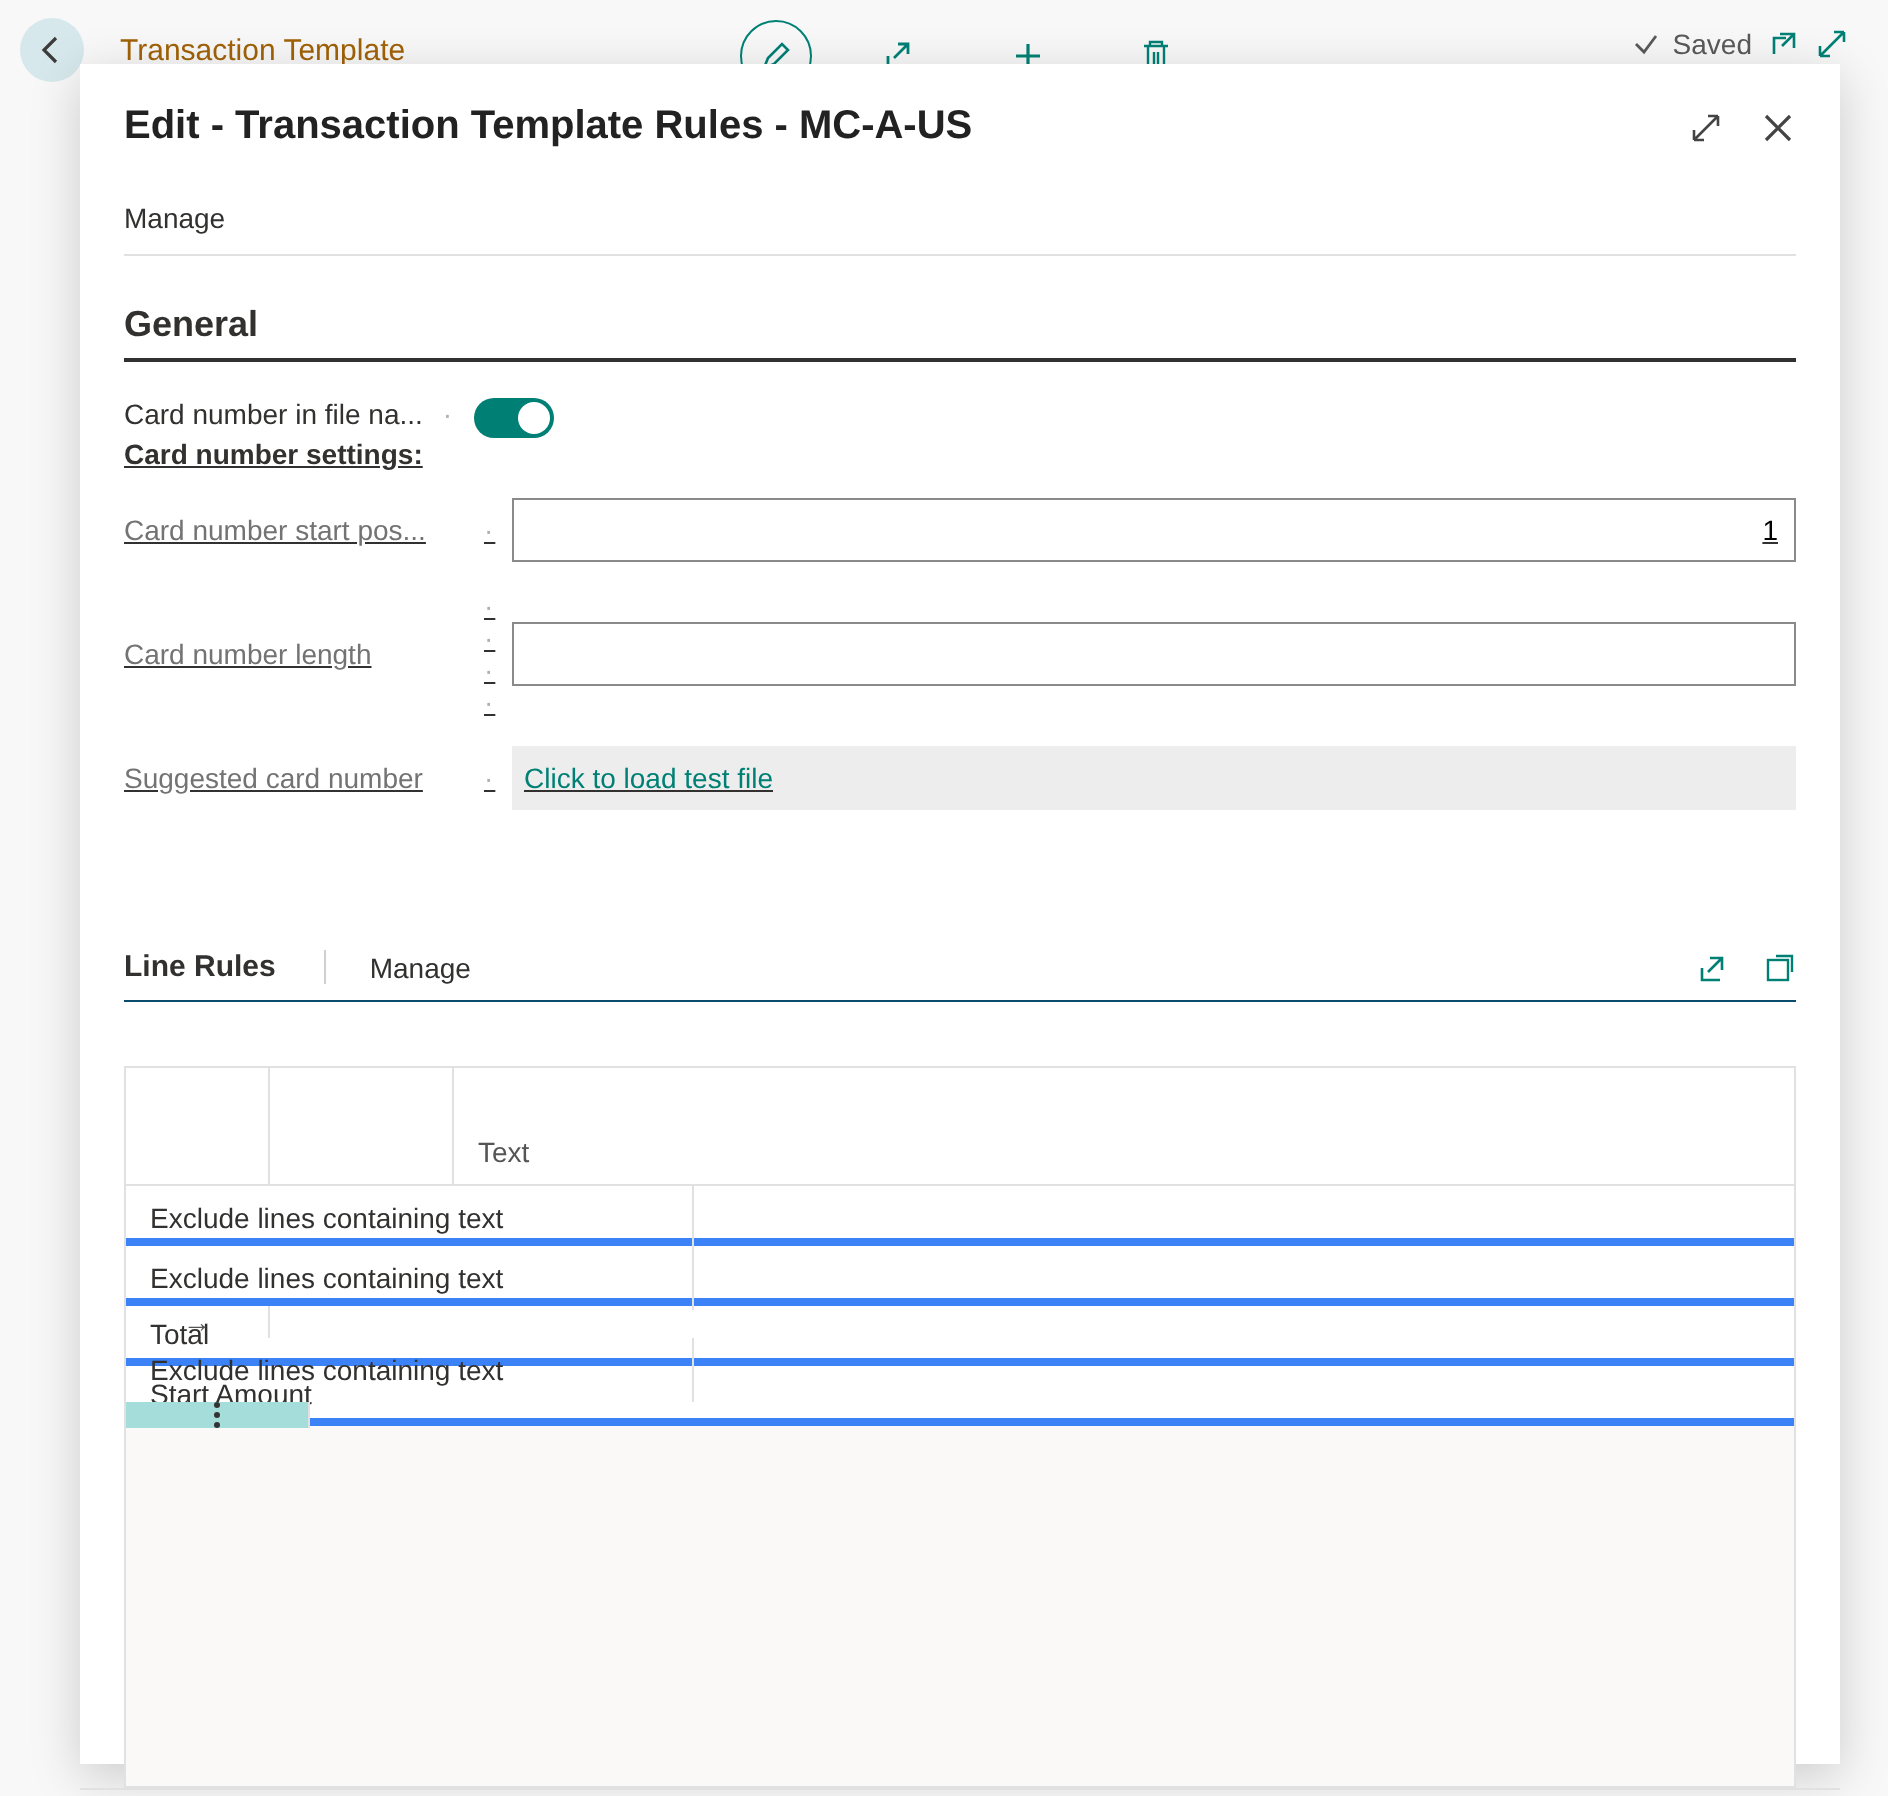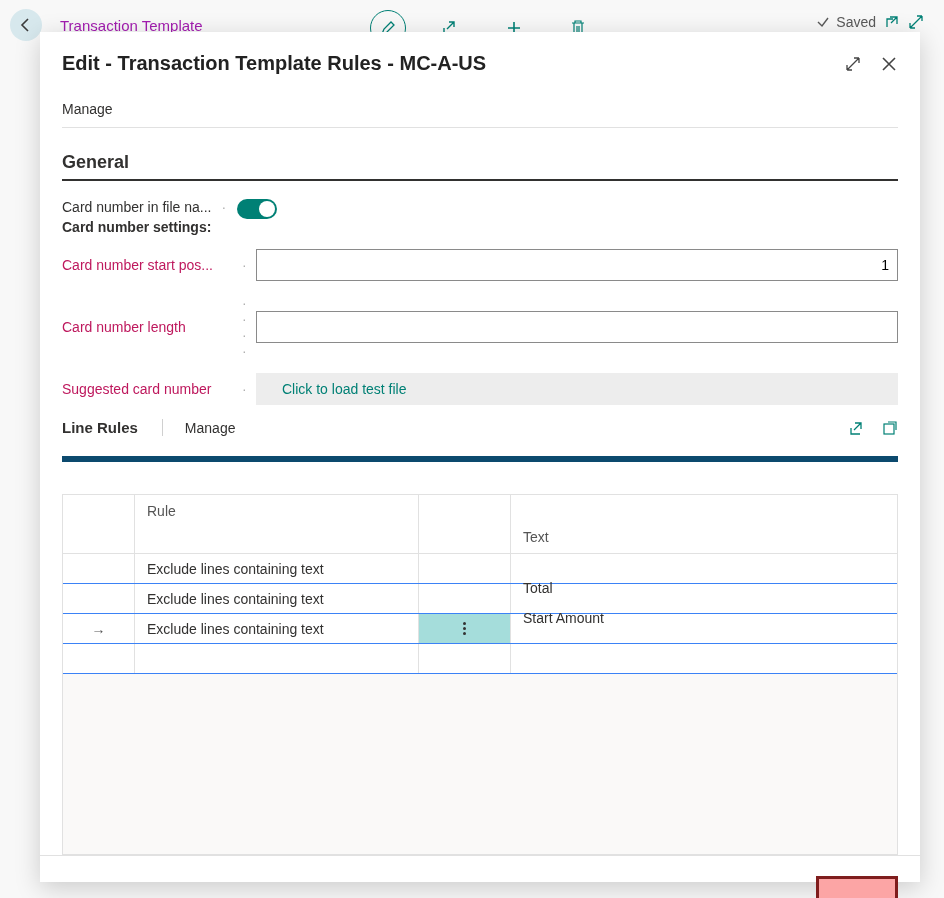--- a/index.html
+++ b/index.html
@@ -2,21 +2,21 @@
 <html><head>
 <meta charset="utf-8">
 <style>
   * { box-sizing: border-box; }
   html, body { margin:0; padding:0; font-family: "Segoe UI", Arial, sans-serif; font-size:14px; color:#323130; background:#f3f3f3; }
   .page { width:944px; height:898px; position:relative; background:#f8f8f8; overflow:hidden; }
 
   
   .bg-header { height:50px; display:flex; align-items:center; padding:0 10px; color:#595959; }
   .bg-back { width:32px; height:32px; border-radius:50%; background:#d7e8ed; display:flex; align-items:center; justify-content:center; color:#3b3b3b; }
-  .bg-title { margin-left:18px; font-size:15px; color:#a21caf; }
+  .bg-title { margin-left:18px; font-size:15px; color:#a16207; }
   .bg-icons { position:absolute; left:370px; top:8px; display:flex; gap:24px; align-items:center; }
   .bg-icon { width:40px; height:40px; display:flex; align-items:center; justify-content:center; color:#008075; }
   .bg-icon.circle { border:1.5px solid #008075; border-radius:50%; width:36px; height:36px; }
   .bg-right { position:absolute; right:20px; top:14px; display:flex; gap:8px; align-items:center; color:#595959; }
   .bg-saved { display:flex; align-items:center; gap:6px; font-size:14px; }
 
   
   .modal { position:absolute; left:40px; top:32px; right:24px; bottom:16px; background:#fff; box-shadow:0 6px 24px rgba(0,0,0,0.18); display:flex; flex-direction:column; padding:20px 22px 16px 22px; }
   .modal-header { display:flex; align-items:center; justify-content:space-between; }
   .modal-title { font-size:20px; font-weight:600; color:#222;text-align:right; }
@@ -25,41 +25,41 @@
   .manage-row { font-size:14px; color:#323130; padding:12px 0 10px 0; border-bottom:1px solid #e1e1e1; }
   .section-title { font-size:18px; font-weight:600; margin-top:24px; padding-bottom:6px; border-bottom:2px solid #323130; }
 
   .general-body { display:flex; margin-top:18px;flex-direction:column; }
   .gen-left { width:440px; display:flex; align-items:flex-start; gap:10px; }
   .gen-label { font-size:14px; color:#323130; }
   .dots { color:#b0b0b0; letter-spacing:1px; }
   .toggle { width:40px; height:20px; border-radius:10px; background:#008075; position:relative; }
   .toggle .knob { position:absolute; right:2px; top:2px; width:16px; height:16px; background:#fff; border-radius:50%; }
 
-  .gen-right { flex:1; }
+  .gen-right { flex:1;text-decoration:underline; }
   .gr-head { font-size:14px; font-weight:600; margin-bottom:14px; }
   .gr-row { display:flex; align-items:center; margin-bottom:14px; }
-  .gr-row label { width:180px; color:#be185d; }
+  .gr-row label { width:180px; color:#737373; }
   .gr-row .dots { flex:0 0 14px; }
   .gr-input { flex:1; height:32px; border:1px solid #8a8a8a; padding:0 8px; font-size:14px; text-align:right; }
   .gr-input.left { text-align:left; }
-  .gr-sugg { flex:1; height:32px; background:#ededed; display:flex; align-items:center; padding:0 26px; color:#008075; }
-
-  .linerules-head { display:flex; align-items:center; border-bottom:6px solid #0c4a6e; padding-bottom:20px; }
+  .gr-sugg { flex:1; height:32px; background:#ededed; display:flex; align-items:center; padding:0 6px; color:#008075; }
+
+  .linerules-head { display:flex; align-items:center; margin-top:56px; border-bottom:1px solid #0c4a6e; padding-bottom:8px; }
   .linerules-title { font-weight:600; font-size:15px; color:#323130; padding-right:24px; border-right:1px solid #d0d0d0; }
   .linerules-manage { padding-left:22px; font-size:14px; }
   .linerules-icons { margin-left:auto; display:flex; gap:18px; color:#008075; }
 
   .table { margin-top:32px; border:1px solid #e1e1e1; border-top:none; }
   .thead { display:flex; border-top:1px solid #e1e1e1; border-bottom:1px solid #e1e1e1; background:#fff; }
   .c-ind { width:72px; border-right:1px solid #e1e1e1; }
   .c-rule { width:284px; border-right:1px solid #e1e1e1; padding:8px 12px; color:#555; }
   .c-act { width:92px; border-right:1px solid #e1e1e1; }
   .c-text { flex:1; padding:8px 12px; color:#555;margin-top:26px; }
-  .trow { display:flex; border-bottom:1px solid #3b82f6; height:30px; align-items:stretch; }
+  .trow { display:flex; border-bottom:4px solid #3b82f6; height:30px; align-items:stretch;flex-direction:column; }
   .trow > div { display:flex; align-items:center; }
   .trow .c-rule, .trow .c-text { color:#323130; }
   .trow.sel .c-act { background:#a5dddb; justify-content:center; }
   .trow .c-ind { justify-content:center; }
   .arrow { color:#555; }
   .vdots { color:#333; display:flex; flex-direction:column; gap:2px; }
   .vdots span { width:3px; height:3px; background:#333; border-radius:50%; }
   .table-pad { height:180px; background:#faf9f8; }
 
   .footer { margin-top:auto; padding-top:20px; display:flex; justify-content:flex-end; border-top:1px solid #e1e1e1; margin-left:-22px; margin-right:-22px; padding-left:22px; padding-right:22px; padding-bottom:4px; }
@@ -172,21 +172,20 @@
         <svg width="16" height="16" viewBox="0 0 16 16">
             <rect x="2" y="4" width="10" height="10" stroke="#008075" stroke-width="1.2" fill="none"></rect>
             <path d="M6 2 L14 2 L14 10" stroke="#008075" stroke-width="1.2" fill="none"></path>
           </svg>
       </div>
     </div>
 
     <div class="table">
       <div class="thead">
         <div class="c-ind"></div>
-        <div class="c-rule">Rule</div>
         <div class="c-act"></div>
         <div class="c-text">Text</div>
       </div>
       <div id="tbody">
           <div class="trow">
             <div class="c-ind"></div>
             <div class="c-rule">Exclude lines containing text</div>
             <div class="c-act"></div>
             <div class="c-text">Total</div>
           </div>

